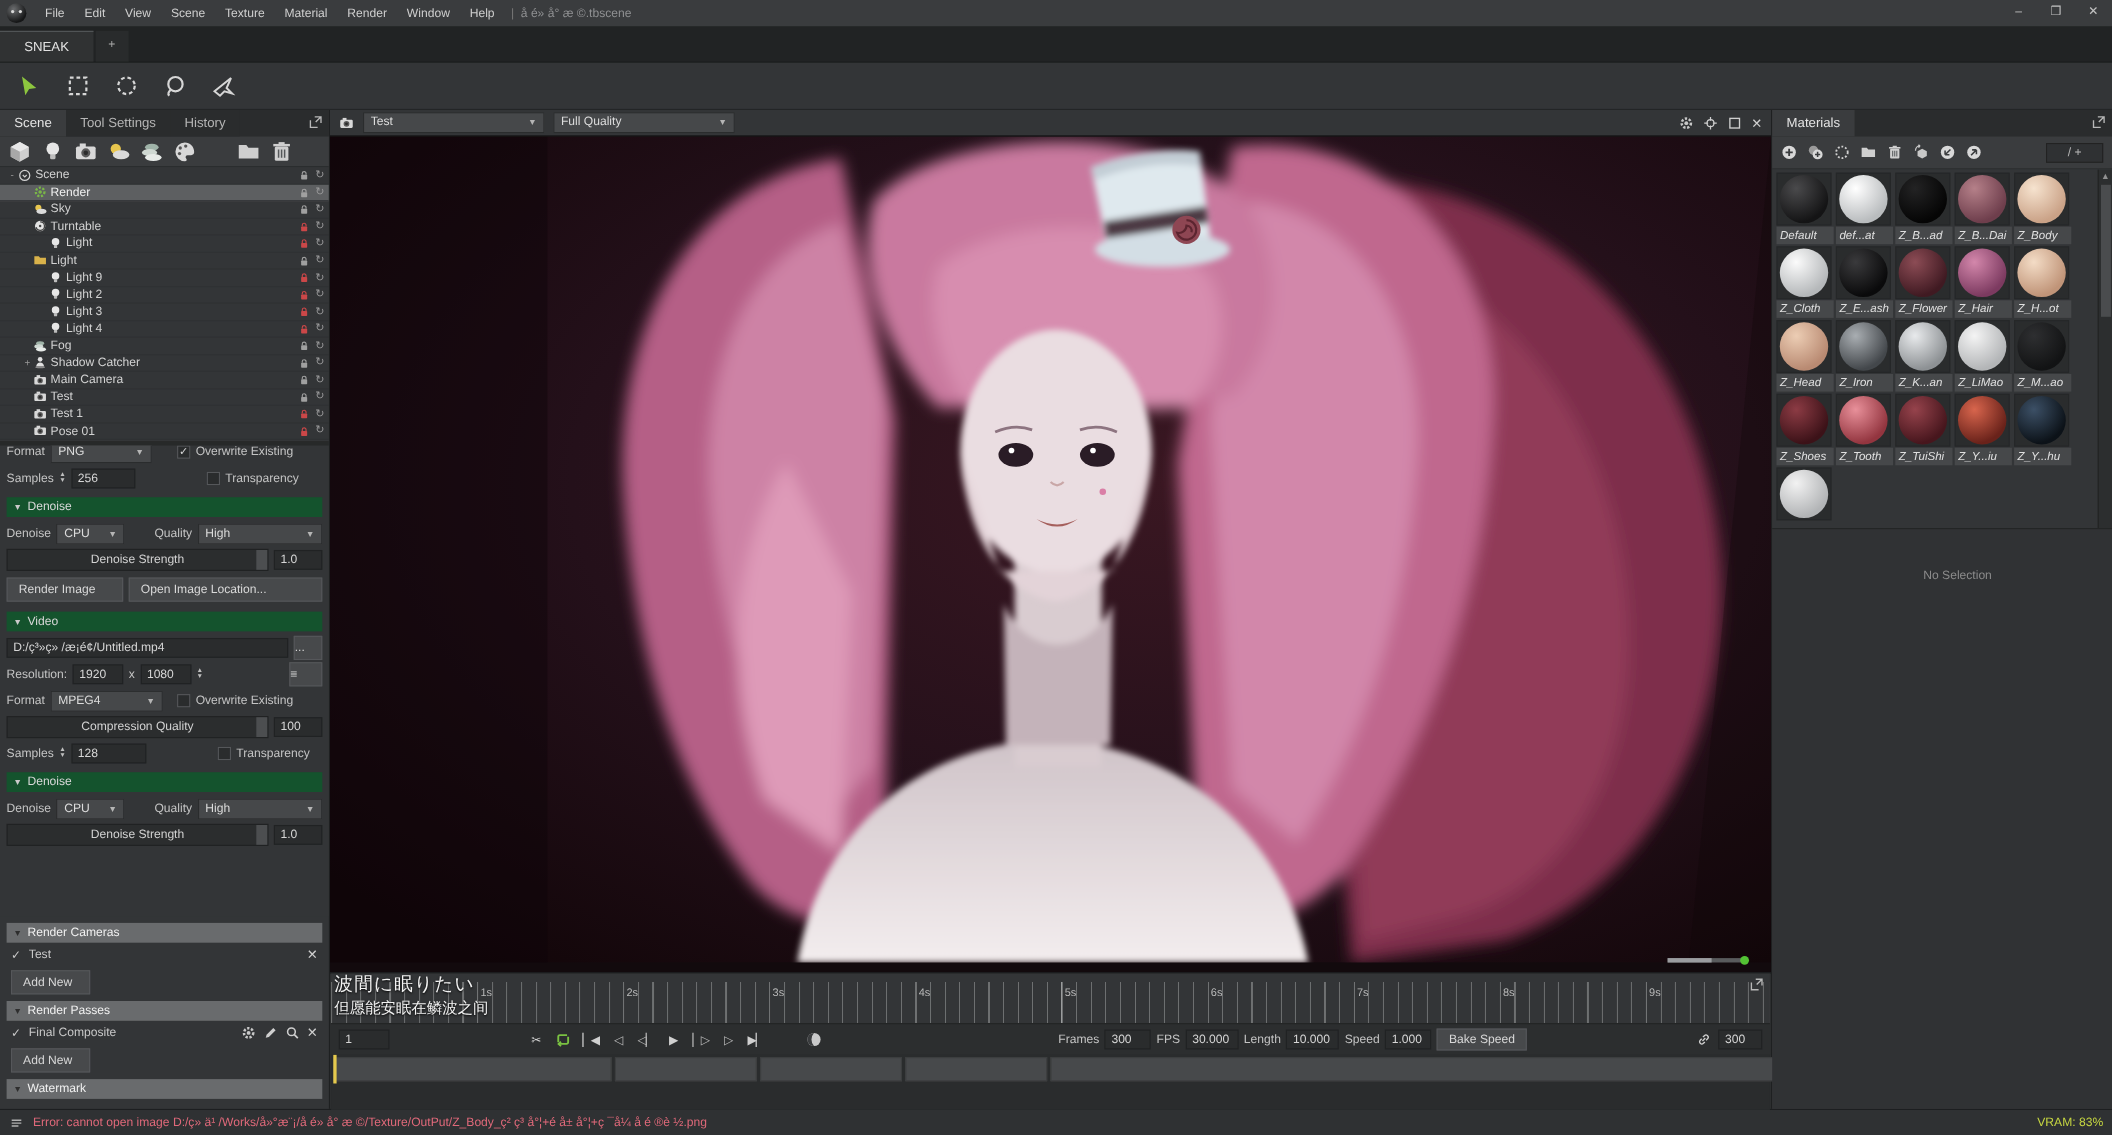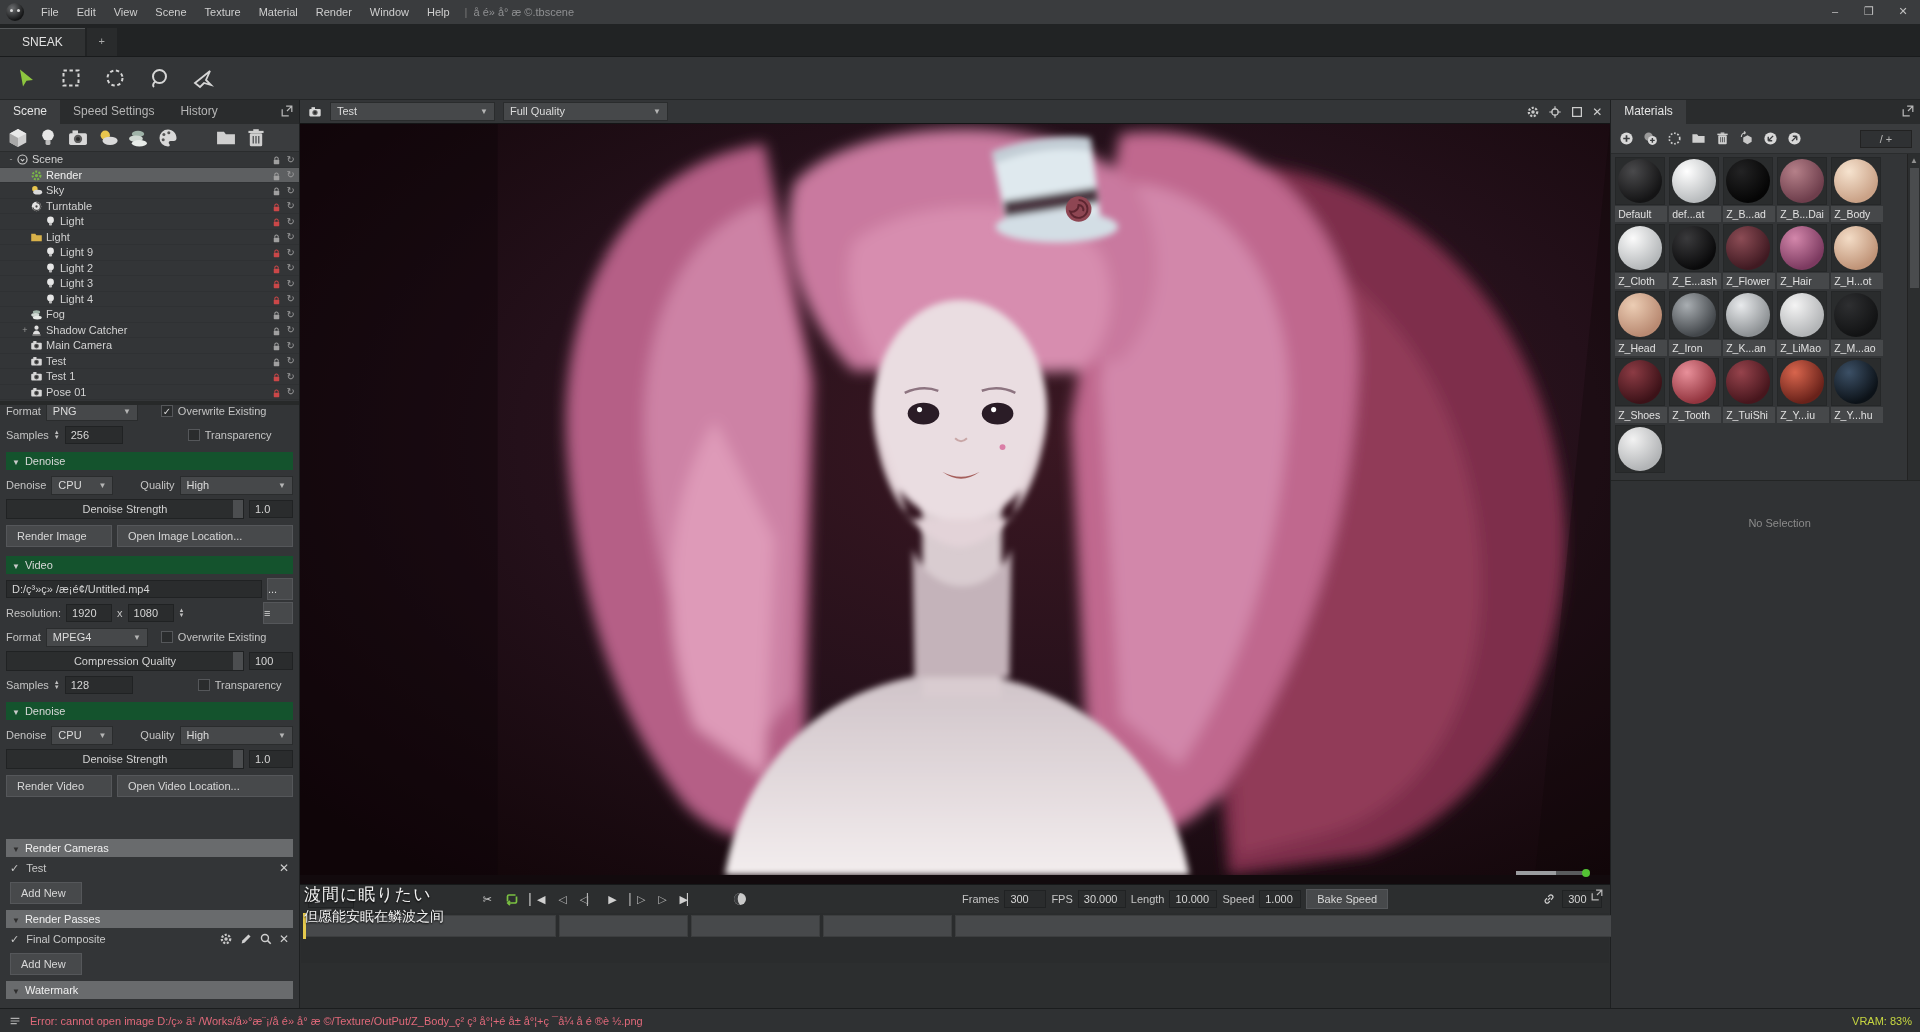--- a/index.html
+++ b/index.html
@@ -110,21 +110,21 @@
   #tracks { height:50px; background:#2a2c2d; position:relative; margin:0 1px; }
   #track1 { position:absolute; top:2px; left:0; right:0; height:22px; }
   .tseg { position:absolute; top:0; height:22px; background:#47494b; border:1px solid #3c3e3f; }
   #playhead { position:absolute; left:2px; top:0; width:3px; height:26px; background:#e5c94d; z-index:2; }
 
   
   #mat-toolbar { height:30px; display:flex; align-items:center; gap:9px; padding:0 8px; background:#3a3c3e; border-bottom:1px solid #2a2c2d; }
   #mat-size { margin-left:auto; width:52px; height:18px; background:#2f3133; border:1px solid #222; color:#b8b8b8; text-align:center; line-height:16px; }
   #mat-grid-wrap { height:326px; position:relative; overflow:hidden; background:#333537; }
   #mat-grid { display:grid; grid-template-columns:repeat(5,52px); gap:2px; padding:3px 2px 0 4px; }
-  .mcell { width:52px; }
+  .mcell { width:52px;font-style:italic; }
   .mthumb { width:50px; height:48px; background:#2a2c2d; display:flex; align-items:center; justify-content:center; border:1px solid #252728; }
   .msphere { width:44px; height:44px; border-radius:50%; }
   .mlabel { height:16px; line-height:16px; background:#46484a; color:#e0e0e0; font-size:10.5px; padding:0 3px; margin-top:1px; overflow:hidden; white-space:nowrap; }
   #mat-scroll { position:absolute; right:0; top:0; width:13px; height:100%; background:#2c2e2f; border-left:1px solid #222; }
   #mat-scroll .sthumb { position:absolute; top:14px; left:2px; width:9px; height:120px; background:#4a4c4e; }
   #mat-scroll .sarrow { position:absolute; top:2px; left:2px; color:#909090; font-size:8px; }
   #mat-props { flex:1; background:#303234; border-top:1px solid #232525; position:relative; }
   #no-selection { position:absolute; top:36px; width:100%; text-align:center; color:#8b8b8b;padding-left:28px; }
   
   #statusbar { height:24px; background:#2f3133; border-top:1px solid #1b1d1e; display:flex; align-items:center; padding:0 8px; gap:8px; }
@@ -337,21 +337,21 @@
         <use href="#i-polylasso"></use>
       </svg>
     </div>
   </div>
 
 <div id="main">
 
   <div id="left-panel">
     <div class="panel-tabs">
       <div class="ptab active">Scene</div>
-      <div class="ptab">Speed Settings</div>
+      <div class="ptab">Tool Settings</div>
       <div class="ptab">History</div>
       <span class="panel-expand ic"><svg>
             <use href="#i-expand"></use>
           </svg></span>
     </div>
     <div id="scene-toolbar">
         <div class="stool">
           <svg class="ic">
             <use href="#i-cube"></use>
           </svg>
@@ -710,24 +710,20 @@
           </div>
         <span class="slabel" style="margin-left:22px">Quality</span>
         <div class="dropdown" style="flex:1">
             <span>High</span>
             <span class="da">▼</span>
           </div>
       </div>
       <div class="srow">
         <div class="sliderbar"><span>Denoise Strength</span></div>
         <span class="field" style="width:44px">1.0</span>
-      </div>
-      <div class="srow" style="height:30px">
-        <div class="btn" style="width:106px">Render Video</div>
-        <div class="btn" style="flex:1">Open Video Location...</div>
       </div>
     </div>
 
     <div id="lower-sections">
       <div class="litehdr"><span class="tri">▼</span><span>Render Cameras</span></div>
       <div class="chkrow">
         <span>✓</span>
         <span>Test</span>
         <span class="rticons">
             <span style="color:#cfcfcf;font-size:12px">✕</span>
@@ -867,20 +863,32 @@
     </div>
 
     <div id="timeline">
       <div id="subtitles">
         <div id="subtitle-jp">波間に眠りたい</div>
         <div id="subtitle-cn">但愿能安眠在鳞波之间</div>
       </div>
       <span class="ic" id="tl-expand"><svg>
             <use href="#i-expand"></use>
           </svg></span>
+      <div id="ruler">
+          <div class="ticks"></div>
+          <span class="rlabel" style="left: 135.8px;">1s</span>
+          <span class="rlabel" style="left: 268.6px;">2s</span>
+          <span class="rlabel" style="left: 401.4px;">3s</span>
+          <span class="rlabel" style="left: 534.2px;">4s</span>
+          <span class="rlabel" style="left: 667px;">5s</span>
+          <span class="rlabel" style="left: 799.8px;">6s</span>
+          <span class="rlabel" style="left: 932.6px;">7s</span>
+          <span class="rlabel" style="left: 1065.4px;">8s</span>
+          <span class="rlabel" style="left: 1198.2px;">9s</span>
+        </div>
       <div id="transport">
         <span class="field" id="cur-frame">1</span>
         <div id="tr-icons">
           <span class="tbtn">✂</span>
           <span class="tbtn ic" id="loop-btn" style="width:18px;height:16px">
               <svg>
                 <use href="#i-loop"></use>
               </svg>
             </span>
           <span class="tbtn">▏◀</span>

